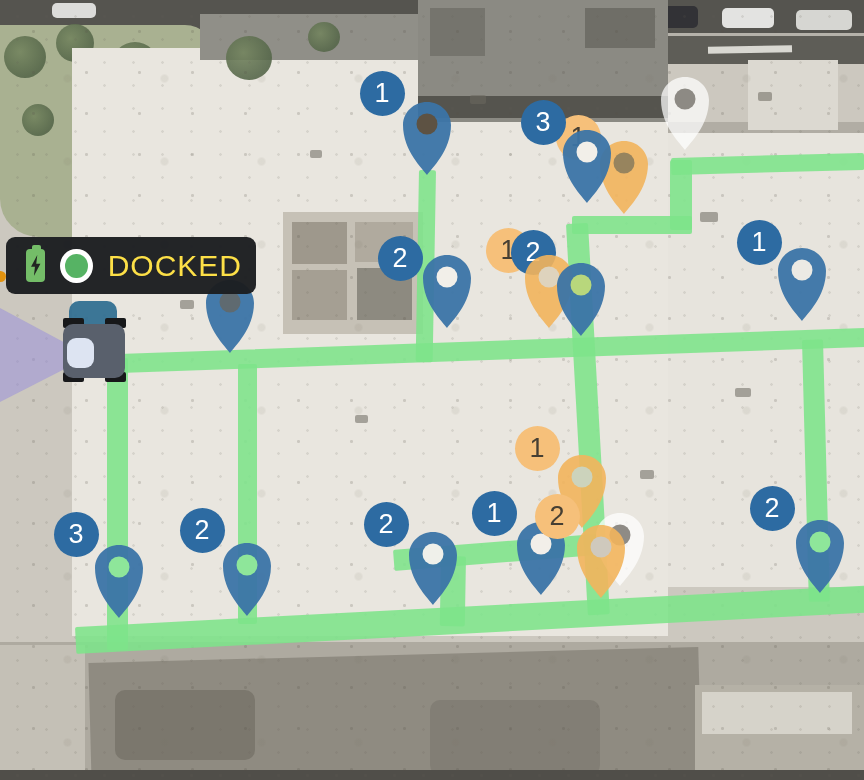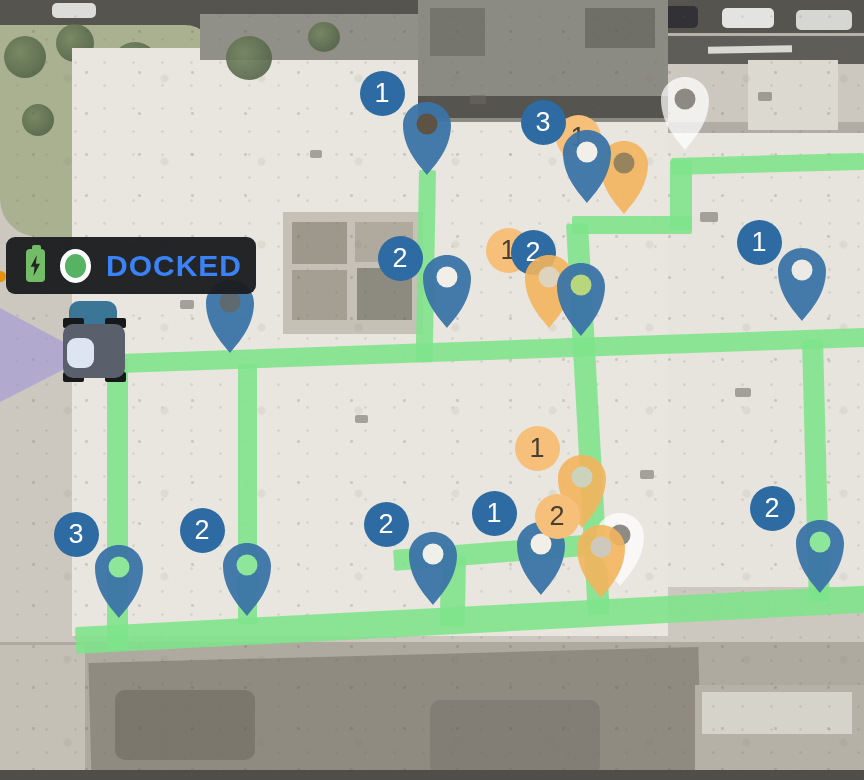--- a/index.html
+++ b/index.html
@@ -71,21 +71,21 @@
   .status-pill{left:6px;top:237px;width:250px;height:57px;border-radius:9px;
     background:rgba(28,30,33,.97);display:flex;align-items:center;
     padding:0 14px 0 20px;gap:15px;}
   .battery{position:relative;width:21px;height:33px;border-radius:4px;
     display:flex;align-items:center;justify-content:center;}
   .battery::before{content:"";position:absolute;top:-4px;left:6px;width:9px;height:4px;
     border-radius:2px 2px 0 0;background:inherit;}
   .bolt{width:13px;height:21px;background:#222622;
     clip-path:polygon(62% 0,14% 56%,44% 56%,36% 100%,86% 42%,54% 42%);}
   .status-dot{width:34px;height:34px;border-radius:50%;border:5px solid #ffffff;}
-  .status-label{color:#3b82f6;font-size:30px;font-weight:700;letter-spacing:1px;}
+  .status-label{color:#fde047;font-size:30px;font-weight:400;letter-spacing:1px;}
 
   .edge-dot{left:-5px;top:271px;width:11px;height:11px;border-radius:50%;background:#e2920e;}
 </style>
 </head>
 <body>
 
 <div id="stage">
 
   <div class="abs road-top"></div>
   <div class="abs curb"></div>

